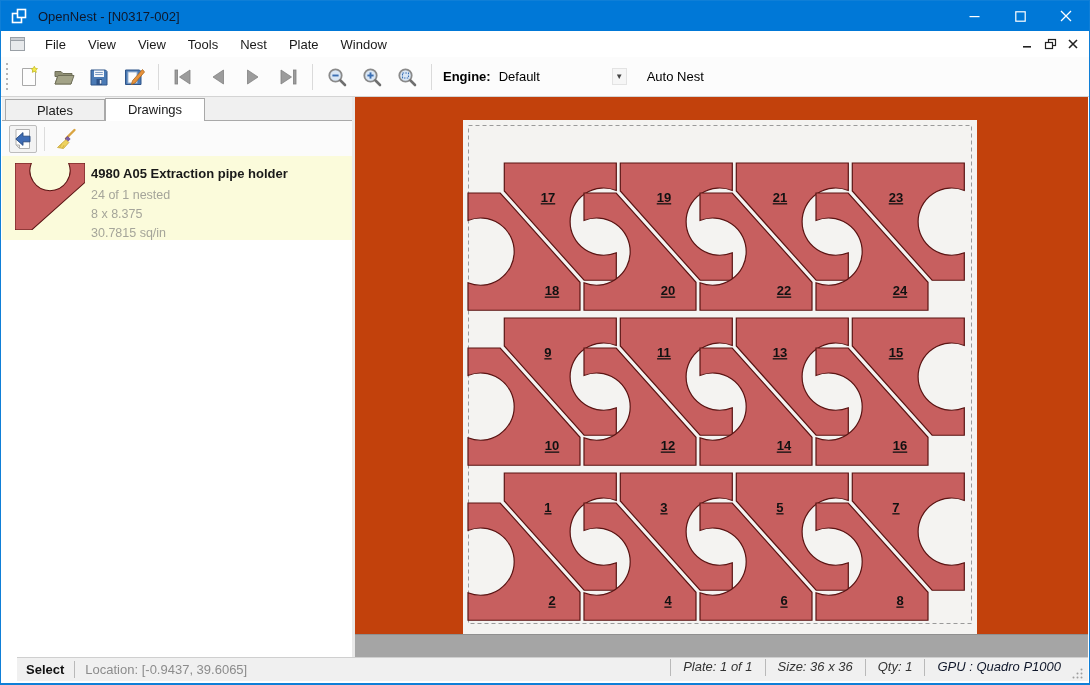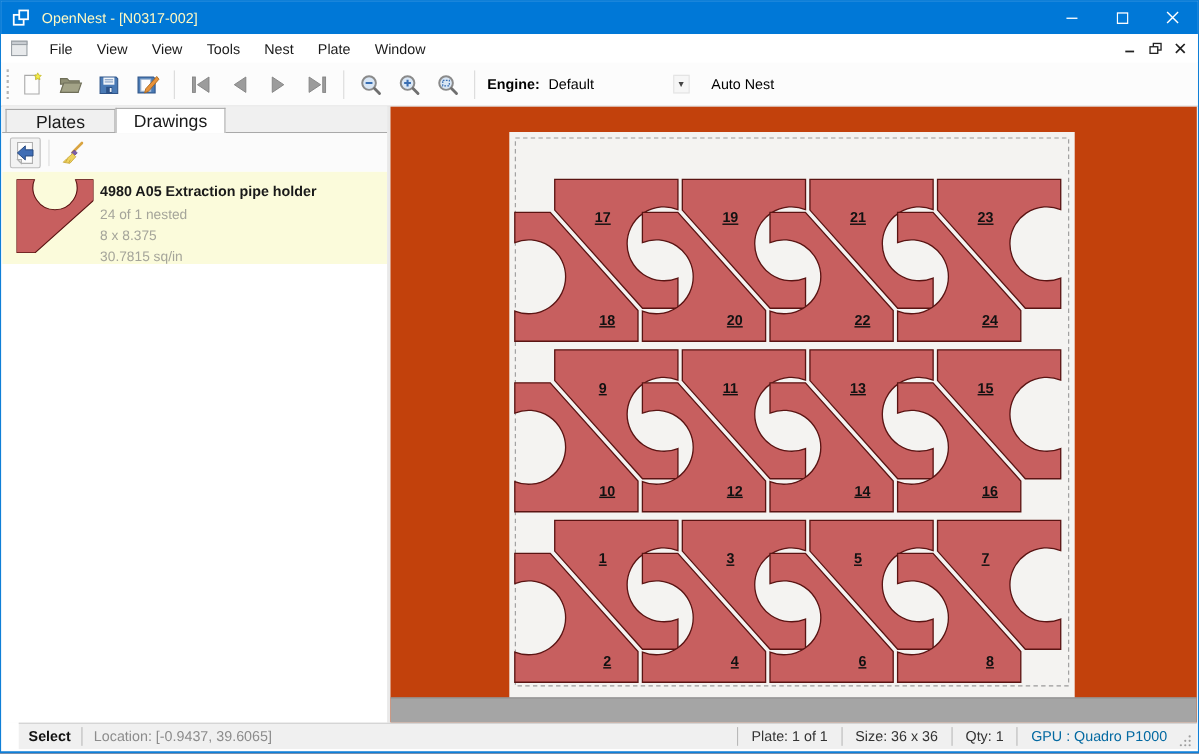--- a/index.html
+++ b/index.html
@@ -1,21 +1,21 @@
 <!DOCTYPE html>
 <html><head>
 <meta charset="utf-8">
 <style>
   * { margin:0; padding:0; box-sizing:border-box; }
   html,body { width:1090px; height:685px; font-family:"Liberation Sans", sans-serif; }
   body { position:relative; background:#fff; overflow:hidden; }
   .app { position:absolute; inset:0; border:1px solid #0f7fd7; border-bottom-width:2px; }
 
   
-  .titlebar { height:30px; background:#0078d7; display:flex; align-items:center; color:#fef9c3; }
+  .titlebar { height:30px; background:#0078d7; display:flex; align-items:center; color:#0f172a; }
   .app-icon { margin-left:9px; }
   .title-text { margin-left:10px; font-size:13px; }
   .win-btns { margin-left:auto; display:flex; height:30px; }
   .win-btn { width:46px; height:30px; display:flex; align-items:center; justify-content:center; }
 
   
   .menubar { height:26px; background:#fff; display:flex; align-items:center; }
   .mdi-doc { margin-left:8px; }
   .menu-items { display:flex; margin-left:8px;align-items:flex-end; }
   .menu-item { padding:4px 11px; font-size:13px; color:#1a1a1a; }
@@ -40,40 +40,40 @@
   .sidepanel { width:350px; background:#fff; display:flex; flex-direction:column; }
   .splitter { width:3px; background:#e9e9e9; }
   .canvas { flex:1; background:#c2410c; position:relative; overflow:hidden; }
   .canvas-bottom { position:absolute; left:0; right:0; bottom:0; height:23px; background:#a5a5a5; border-top:1px solid #8f8f8f; }
   .plate { position:absolute; left:108px; top:23px; width:514px; height:517px; background:#f4f3f1; }
   .part-num { font-family:"Liberation Sans", sans-serif; font-weight:bold; font-size:13px;
               text-decoration:underline; text-anchor:middle; fill:#111; }
 
   
   .tabstrip { height:24px; background:#f0f0f0; display:flex; align-items:flex-end; padding-left:3px; border-bottom:1px solid #a9a9a9; }
-  .tab { width:100px; text-align:center; font-size:16px; padding-top:3px; height:21px;
+  .tab { width:100px; text-align:center; font-size:13px; padding-top:3px; height:21px;
          border:1px solid #a9a9a9; border-bottom:none; background:#f0f0f0; color:#1a1a1a; }
   .tab.active { background:#fff; height:23px; margin-bottom:-1px; }
   .panel-toolbar { height:35px; display:flex; align-items:center; padding-left:7px; background:#fbfbfb; }
   .pt-btn { width:28px; height:28px; display:flex; align-items:center; justify-content:center; }
   .pt-btn.toggled { border:1px solid #bdbdbd; background:#f3f3f3; border-radius:2px; }
   .pt-sep { width:1px; height:24px; background:#dcdcdc; margin:0 7px; }
   .drawing-list { flex:1; background:#fff; overflow:hidden; }
   .drawing-item { display:flex; background:#fbfbdb; padding:7px 8px 8px 13px; height:84px; }
   .item-text { margin-left:6px; padding-top:1px; }
   .item-title { font-weight:bold; font-size:13px; color:#191919; margin:2px 0 5px; }
   .item-line { font-size:12.5px; color:#a5a59a; line-height:19px; }
 
   
   .statusbar { position:absolute; left:16px; right:1px; bottom:2px; height:24px; background:#f0f0f0;
                border-top:1px solid #cfcfcf; display:flex; align-items:center; font-size:13px; color:#333; }
   .sb-mode { margin-left:9px; font-weight:bold; color:#111; }
   .sb-sep { width:1px; height:17px; background:#b9b9b9; margin:0 10px; }
   .sb-loc { color:#8c8c8c; }
-  .sb-right { margin-left:auto; display:flex; align-items:center; }
+  .sb-right { margin-left:auto; display:flex; align-items:flex-start;font-style:italic; }
   .sb-item { padding:0 2px; }
   .sb-grip { margin:8px 4px 0 8px; }
 </style>
 </head>
 <body>
 
 <div class="app">
 
   <div class="titlebar">
     <svg class="app-icon" width="18" height="18" viewBox="0 0 18 18">
@@ -330,21 +330,21 @@
     <div class="sb-sep"></div>
     <span class="sb-loc">Location: [-0.9437, 39.6065]</span>
     <div class="sb-right">
       <div class="sb-sep"></div>
       <span class="sb-item">Plate: 1 of 1</span>
       <div class="sb-sep"></div>
       <span class="sb-item">Size: 36 x 36</span>
       <div class="sb-sep"></div>
       <span class="sb-item">Qty: 1</span>
       <div class="sb-sep"></div>
-      <span class="sb-item" id="gpu-text" style="color: #0369a1;">GPU : Quadro P1000</span>
+      <span class="sb-item" id="gpu-text" style="color: #0f172a;">GPU : Quadro P1000</span>
       <svg class="sb-grip" width="13" height="13" viewBox="0 0 13 13">
         <circle cx="10.5" cy="2.5" r="1" fill="#9e9e9e"></circle>
           <circle cx="10.5" cy="6.5" r="1" fill="#9e9e9e"></circle>
         <circle cx="10.5" cy="10.5" r="1" fill="#9e9e9e"></circle>
           <circle cx="6.5" cy="6.5" r="1" fill="#9e9e9e"></circle>
         <circle cx="6.5" cy="10.5" r="1" fill="#9e9e9e"></circle>
           <circle cx="2.5" cy="10.5" r="1" fill="#9e9e9e"></circle>
       </svg>
     </div>
   </div>

